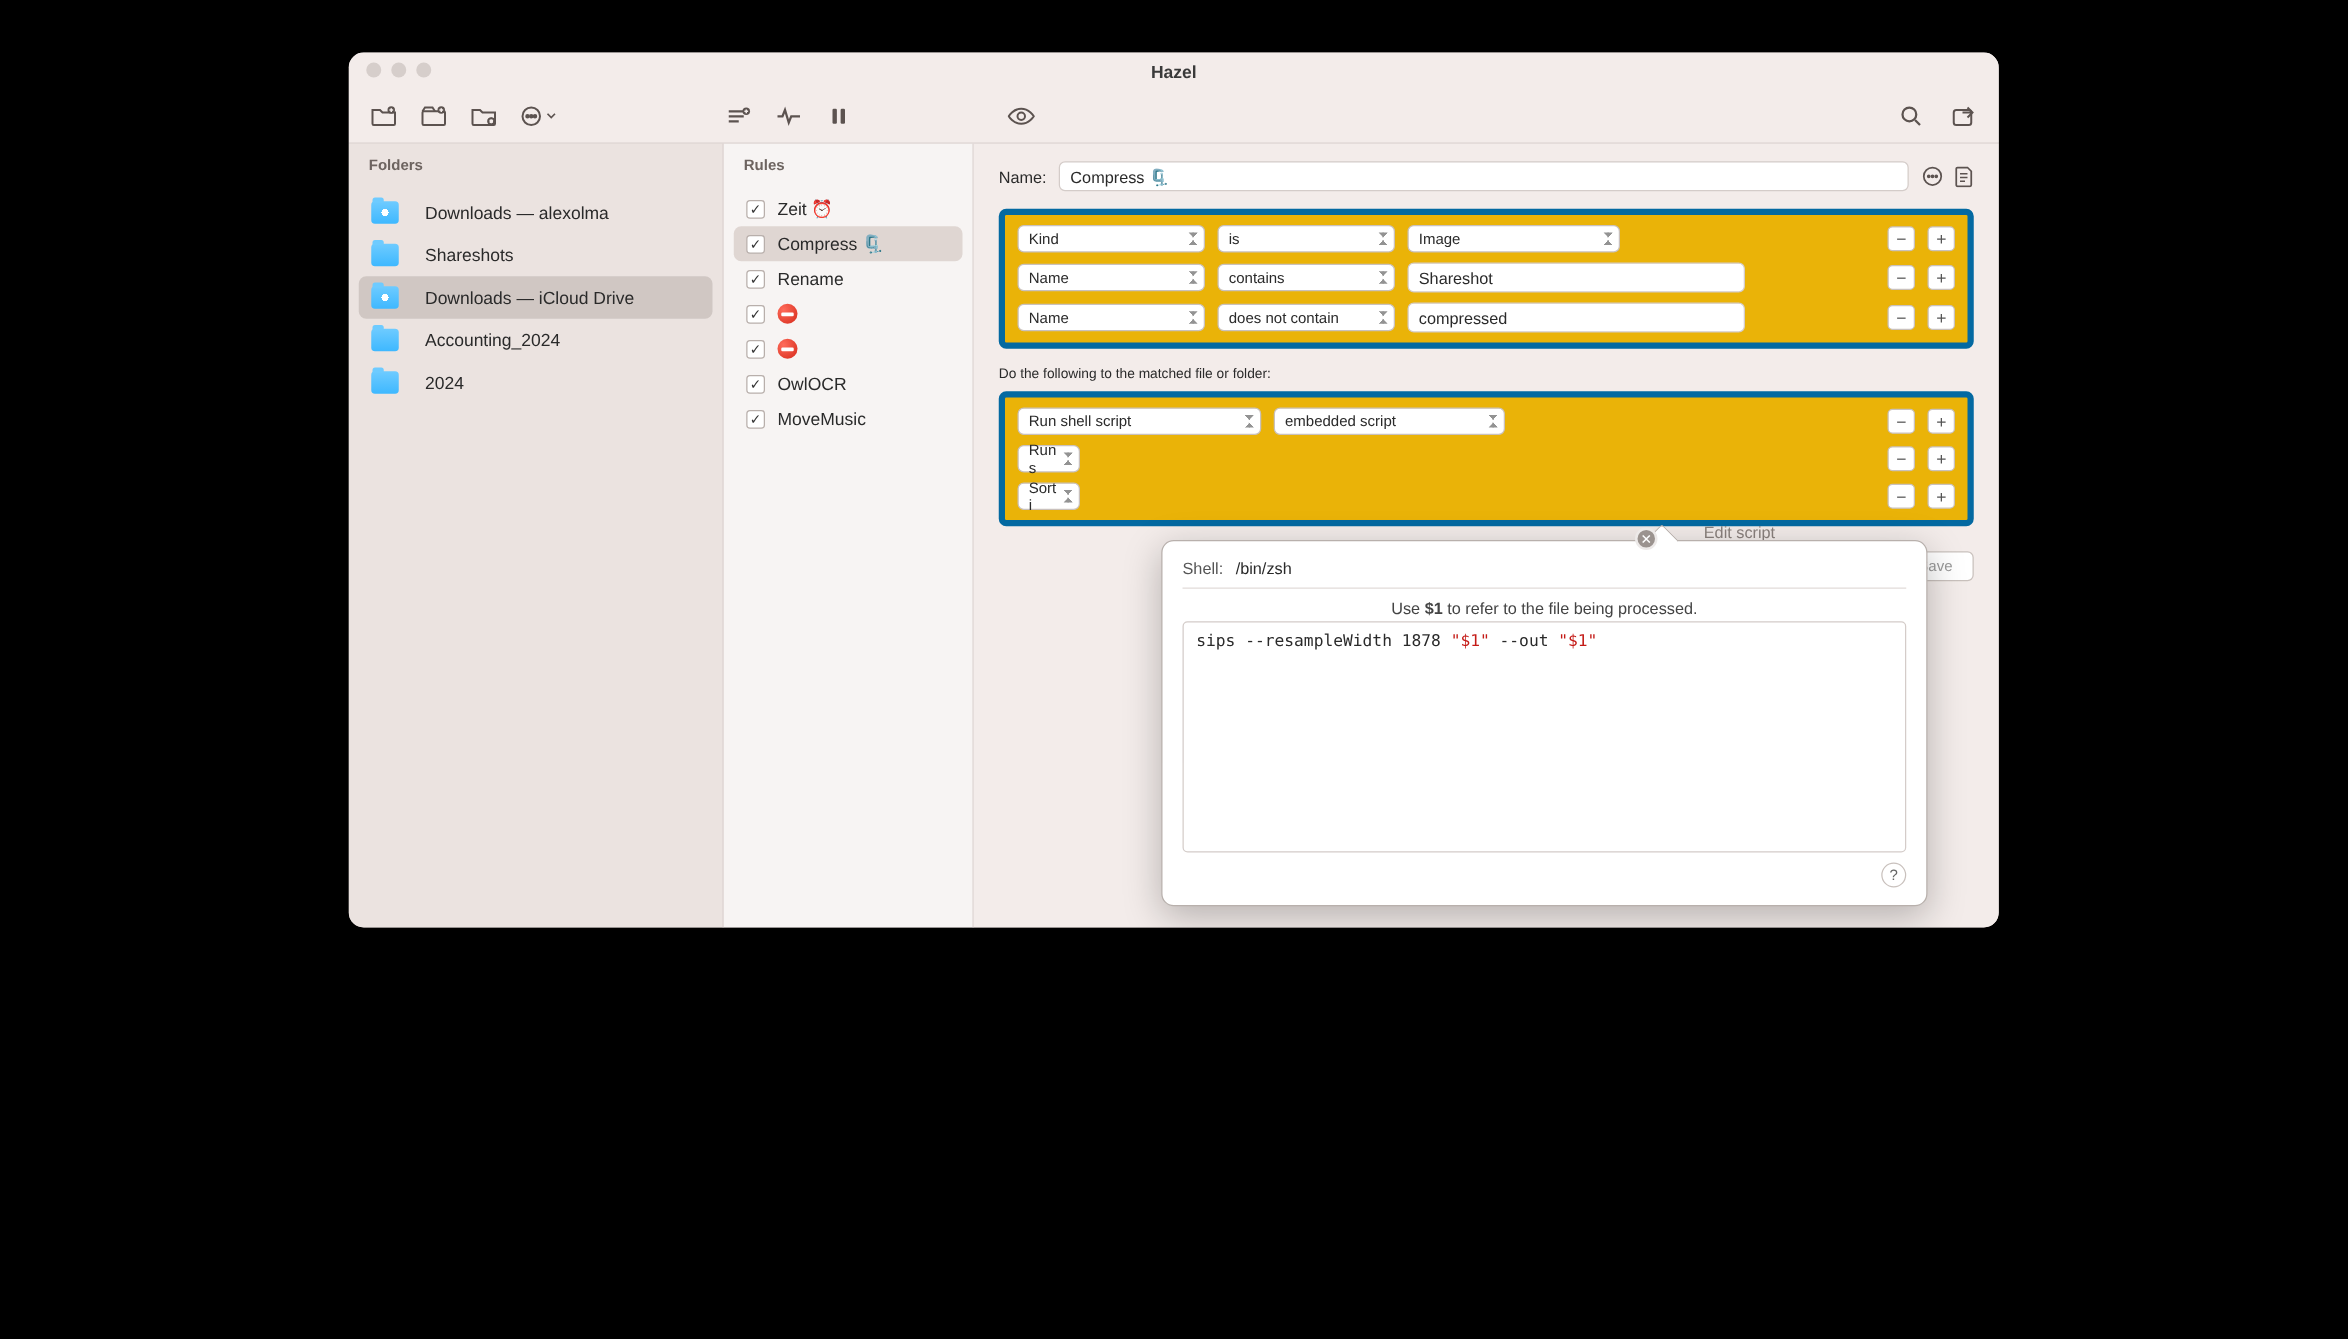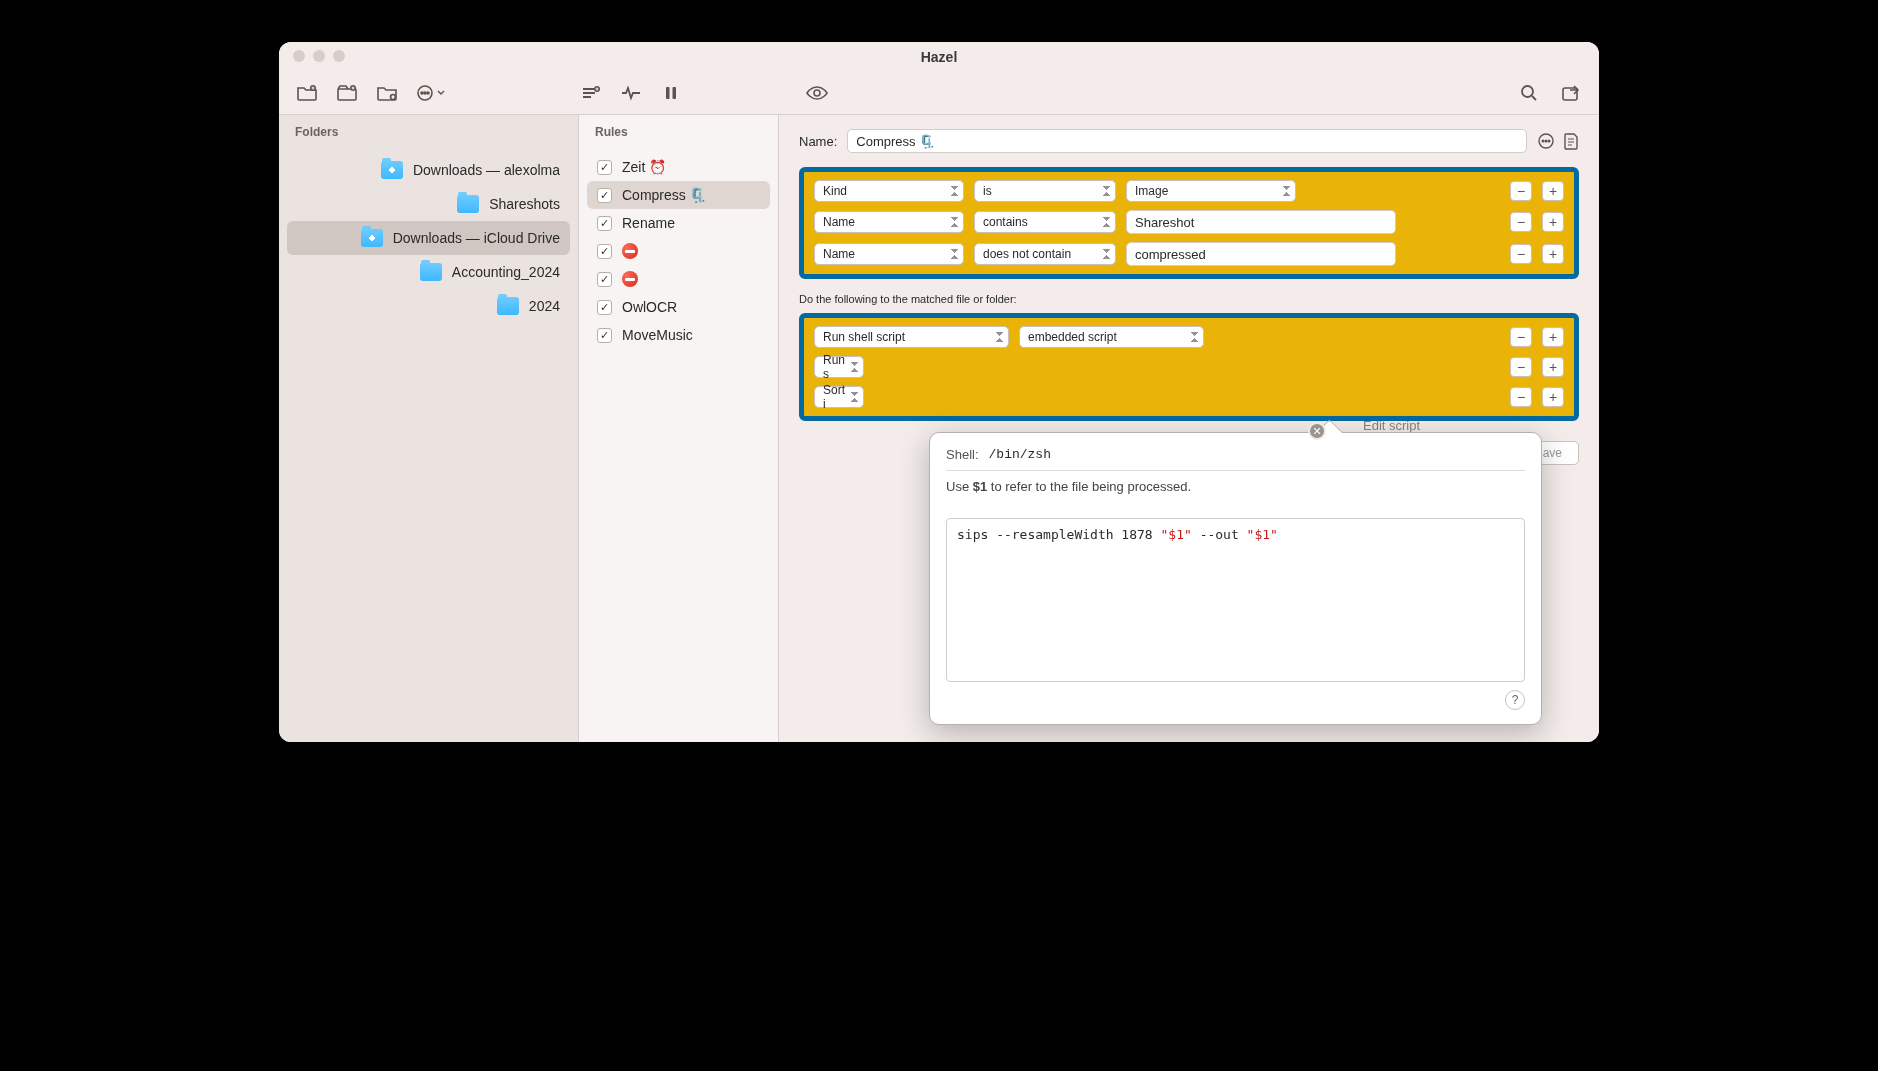--- a/index.html
+++ b/index.html
@@ -91,26 +91,25 @@
     overflow: hidden;
   }
   .col-header {
     font-size: 12px;
     font-weight: 600;
     color: #6d6460;
     padding: 10px 16px 8px;
   }
   .folder-list, .rule-list { padding: 6px 8px; }
   .folder-item {
-    display: flex; align-items: center; gap: 10px;
+    display: flex; align-items: center; gap: 21px;
     padding: 8px 10px;
     border-radius: 6px;
     font-size: 14px;
     cursor: pointer;
-    justify-content: flex-end;
   }
   .folder-item.selected { background: #d0c7c3; }
   .folder-icon {
     width: 22px; height: 18px;
     background: linear-gradient(#6ecbff,#3eb8ff);
     border-radius: 3px;
     position: relative;
   }
   .folder-icon::before {
     content: "";
@@ -310,25 +309,25 @@
   .shell-row {
     display: flex; align-items: flex-end; gap: 10px;
     border-bottom: 1px solid #e2dcd9;
     padding-bottom: 8px;
     margin-bottom: 8px;
   }
   .shell-label { font-size: 13px; color: #555; }
   .shell-input {
     flex: 1;
     font-size: 13px;
-    font-family: Liberation Mono, monospace;
+    font-family: Liberation Sans, sans-serif;
     border: none;
     outline: none;
   }
-  .hint { font-size: 13px; color: #444; margin-bottom: 24px; }
+  .hint { font-size: 13px; color: #444; margin-bottom: 3px; text-align: center; }
   .hint b { font-weight: 700; }
   .code-area {
     flex: 1;
     background: #fff;
     border: 1px solid #d4ccc9;
     border-radius: 4px;
     padding: 8px 10px;
     font-family: "SF Mono", Menlo, Consolas, monospace;
     font-size: 13px;
     white-space: pre;

